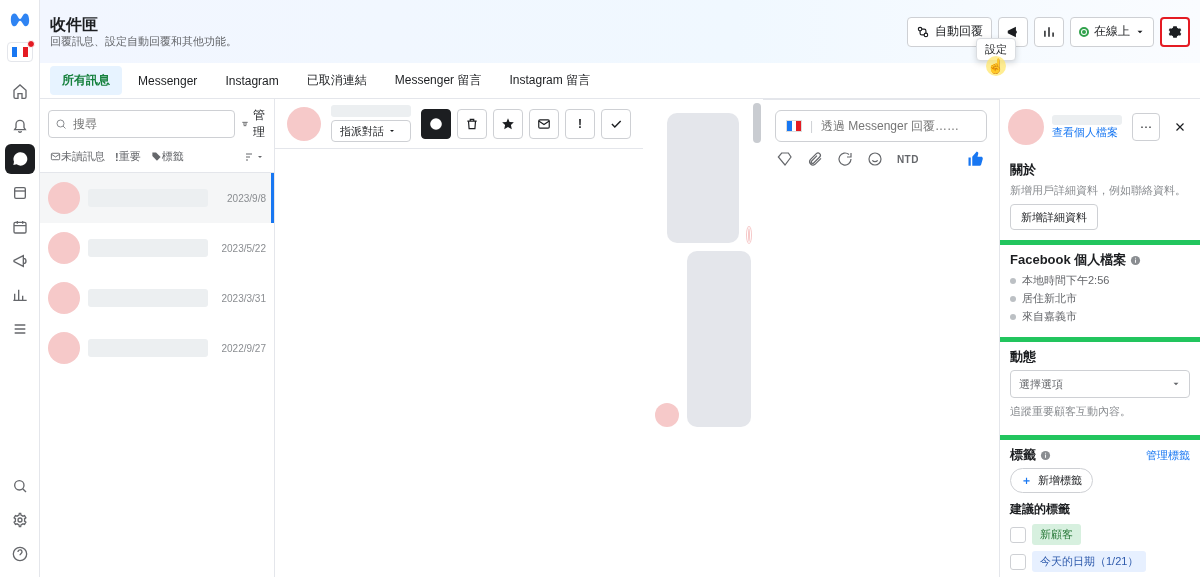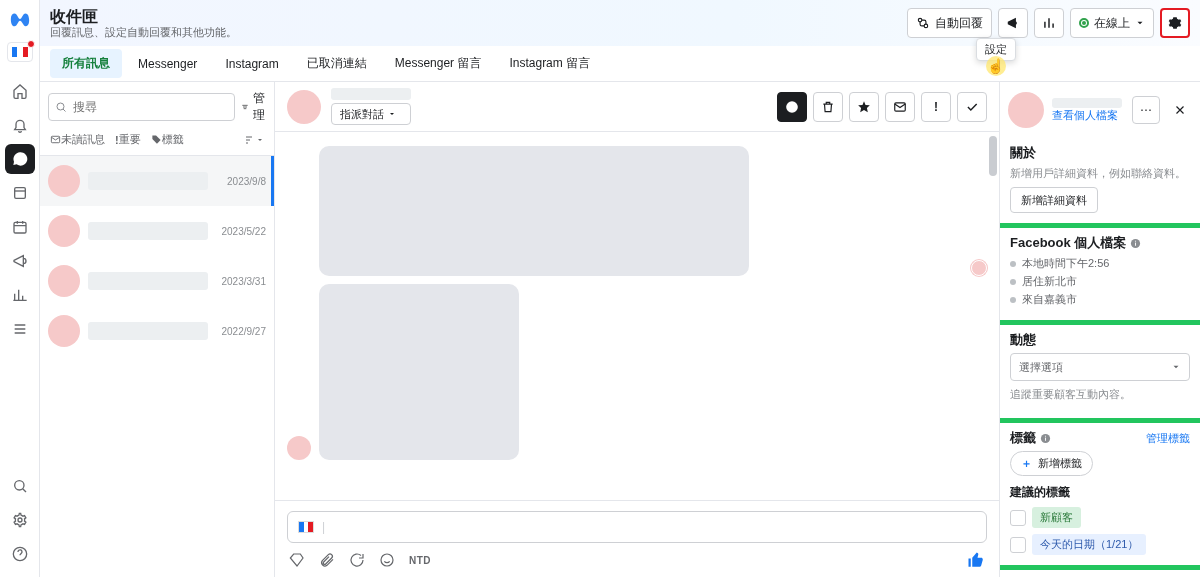--- a/index.html
+++ b/index.html
@@ -14,21 +14,21 @@
 .rail .pageicon::before{content:"";width:16px;height:10px;background:linear-gradient(90deg,#1877f2 33%, #fff 33%, #fff 66%, #e41b23 66%);display:block;}
 .rail .pageicon .dot{position:absolute;top:-3px;right:-3px;width:8px;height:8px;border-radius:50%;background:#e41b23;border:1px solid #fff;}
 .rail .nav-item { width: 30px; height: 30px; display:flex; align-items:center; justify-content:center; border-radius:6px; color:#65676b; cursor:pointer;}
 .rail .nav-item.active { background:#1c1e21; color:#fff;}
 .rail .bottom { margin-top:auto; margin-bottom:8px; display:flex; flex-direction:column; gap:4px; align-items:center;}
 
 
 .main { flex: 1; display: flex; flex-direction: column; min-width:0; }
 
 
-.header { height: 46px; background: linear-gradient(90deg,#f2f6ff, #f0f8ff 60%, #fafcff); display:flex; align-items:center; padding:0 10px; }
+.header { height: 63px; background: linear-gradient(90deg,#f2f6ff, #f0f8ff 60%, #fafcff); display:flex; align-items:center; padding:0 10px; }
 .header .titleblock { display:flex; flex-direction:column; line-height:1.2;}
 .header .title { font-size:16px; font-weight:700; }
 .header .subtitle { font-size:11px; color:#65676b; }
 .header .spacer { flex:1; }
 .header .toolbtn { height:30px; padding:0 8px; border:1px solid #ced0d4; background:#fff; border-radius:4px; margin-left:6px; display:flex; align-items:center; gap:5px; font-size:12px; cursor:pointer; color:#1c1e21; }
 .header .toolbtn.icononly{ width:30px; padding:0; justify-content:center;}
 .header .toolbtn.settings{ border:2px solid #e41b23; }
 .header .status-dot{ width:10px; height:10px; border-radius:50%; border:2px solid #31a24c; display:inline-block; position:relative;}
 .header .status-dot::after{content:"";position:absolute;width:4px;height:4px;background:#31a24c;border-radius:50%;left:1px;top:1px;}
 
@@ -56,21 +56,21 @@
 .filterrow .flex1{flex:1;}
 .convlist { flex:1; overflow:auto; }
 .conv { display:flex; align-items:center; height:50px; padding:0 8px; gap:8px; cursor:pointer; position:relative;}
 .conv.selected { background:#f5f6f7;}
 .conv.selected::after{content:"";position:absolute;right:0;top:0;bottom:0;width:3px;background:#1877f2;}
 .avatar { width:32px; height:32px; border-radius:50%; background:#f6c9c9; flex-shrink:0;}
 .conv .name { width:120px; height:18px; background:#eceff1; border-radius:3px;}
 .conv .date { margin-left:auto; font-size:10px; color:#8a8d91;}
 
 
-.convpane { flex:1; display:flex; flex-direction:column; border-right:1px solid #e4e6eb; min-width:0;}
+.convpane { flex:1; display:flex; flex-direction:row; border-right:1px solid #e4e6eb; min-width:0;}
 .convhead { height:50px; display:flex; align-items:center; padding:0 12px; gap:10px; border-bottom:1px solid #e4e6eb;}
 .convhead .avatar{ width:34px; height:34px;}
 .convhead .namecol{ display:flex; flex-direction:column; gap:3px;}
 .convhead .nm{ width:80px; height:12px; background:#eceff1; border-radius:3px;}
 .assignbtn{ height:22px; border:1px solid #ced0d4; border-radius:4px; padding:0 8px; font-size:11px; display:flex; align-items:center; gap:4px; cursor:pointer; background:#fff;}
 .convhead .actions{ margin-left:auto; display:flex; gap:6px;}
 .ibtn{ width:30px; height:30px; border:1px solid #ced0d4; border-radius:4px; display:flex; align-items:center; justify-content:center; background:#fff; cursor:pointer; color:#1c1e21;}
 .msgarea{ flex:1; overflow:auto; padding:6px 12px; position:relative;}
 .bubble-row{ display:flex; align-items:flex-end; gap:8px; margin:8px 0;}
 .bubble-row .avatar{ width:24px; height:24px;}
@@ -372,20 +372,21 @@
           <div class="bubble-row">
             <div class="avatar"></div>
             <div class="bubble b2"></div>
           </div>
           <div class="scrollthumb"></div>
         </div>
         <div class="composer">
           <div class="composebox">
             <span class="flagicon"></span>
             <span style="color:#ced0d4;">|</span>
+            <input placeholder="透過 Messenger 回覆……" style="">
           </div>
           <div class="icorow">
             <span>
                 <svg width="16" height="16" viewBox="0 0 24 24" fill="none" stroke="currentColor" stroke-width="1.8">
                   <path d="M7 3h10l4 6-9 12L2 9z"></path>
                 </svg>
               </span>
             <span>
                 <svg width="16" height="16" viewBox="0 0 24 24" fill="none" stroke="currentColor" stroke-width="1.8">
                   <path d="M21 11l-9 9a5 5 0 01-7-7l9-9a3.5 3.5 0 015 5l-9 9a2 2 0 01-3-3l8-8"></path>

